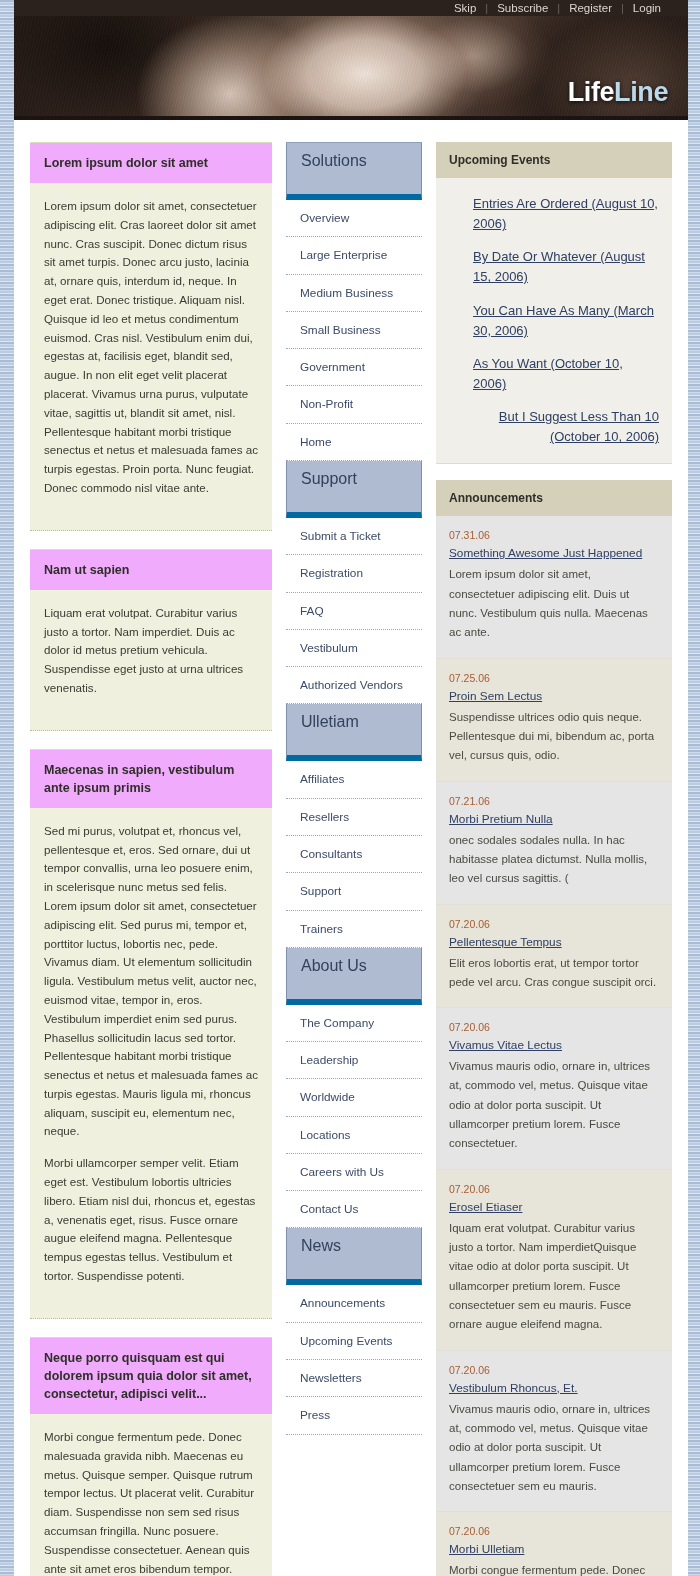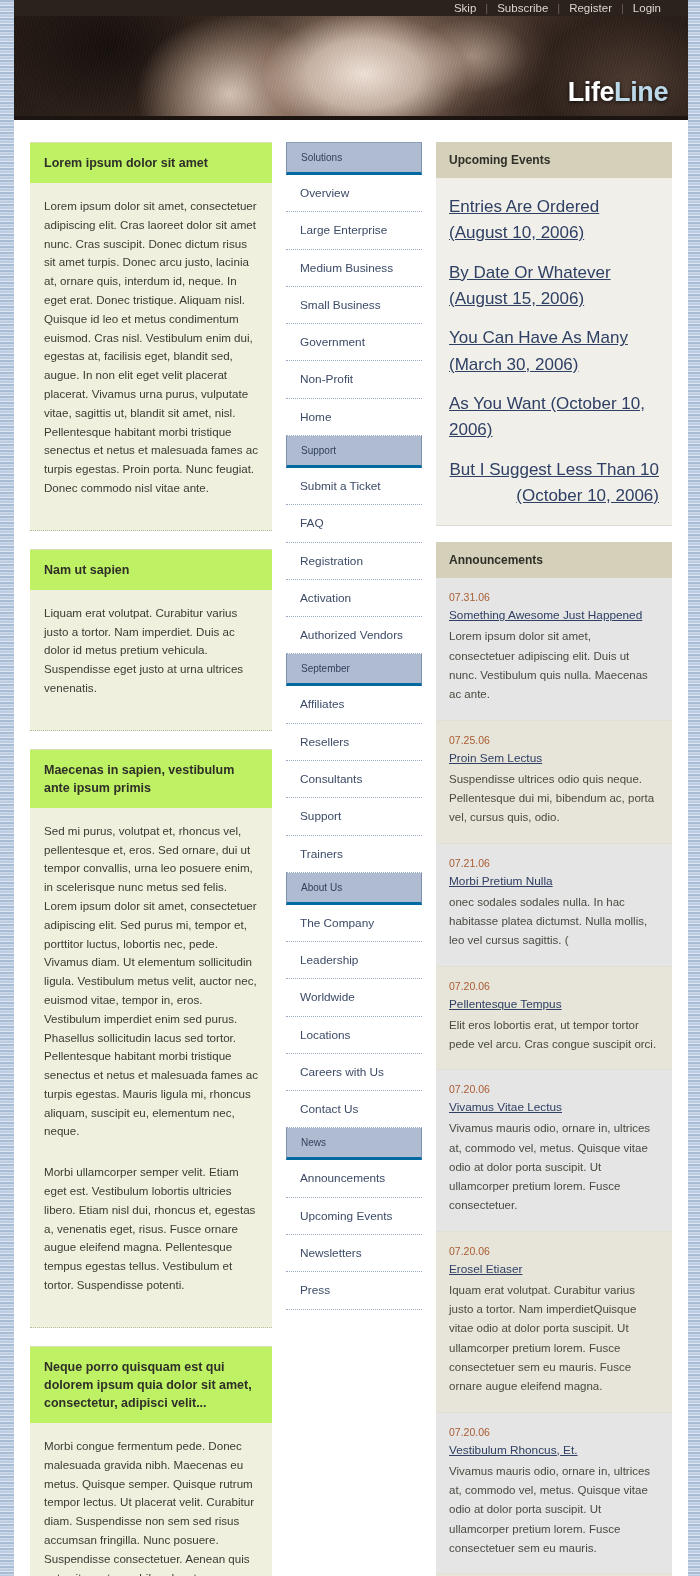--- a/index.html
+++ b/index.html
@@ -92,48 +92,48 @@
     padding: 22px 14px 0 16px;
     gap: 14px;
     background: #ffffff;
   }
 
   
   .col-left { width: 242px; flex: none; }
 
   .panel { margin-bottom: 18px; }
   .panel-head {
-    background: #bef264;
+    background: #f0abfc;
     border-top: 1px solid #dcdeba;
     padding: 11px 13px 11px 14px;
     font-size: 12.5px;
     font-weight: bold;
     color: #2f2f28;
     line-height: 1.45;
   }
   .panel-body {
     background: #eff0dd;
     border-bottom: 1px dotted #b9bb9a;
     padding: 14px 14px 32px 14px;
     font-size: 11.6px;
     line-height: 1.62;
     color: #3b3b33;
   }
-  .panel-body p + p { margin-top: 22px; }
+  .panel-body p + p { margin-top: 13px; }
 
   
   .col-nav { width: 136px; flex: none; }
   .navmenu { border-top: 1px solid #8d9ebc; }
   .nav-head {
     background: #aebbd1;
     border-left: 1px solid #7e90b0;
     border-right: 1px solid #7e90b0;
-    border-bottom: 3px solid #0369a1;
-    padding: 9px 0 9px 14px;
-    font-size: 10px;
+    border-bottom: 6px solid #0369a1;
+    padding: 9px 0 24px 14px;
+    font-size: 16px;
     color: #34415c;
     cursor: pointer;
   }
   .nav-item {
     background: #ffffff;
     border-bottom: 1px dotted #9aa9c2;
     padding: 9px 10px 9px 14px;
     font-size: 11.8px;
     color: #3b4a67;
     cursor: pointer;
@@ -151,26 +151,27 @@
     font-weight: bold;
     color: #2f2f28;
   }
   .events {
     background: #f0efe9;
     border-bottom: 1px solid #dedcd1;
     padding: 16px 13px 16px 13px;
   }
   .events a {
     display: block;
-    font-size: 17px;
+    font-size: 13px;
     color: #2f4064;
     text-decoration: underline;
     line-height: 1.55;
     margin-bottom: 13px;
     cursor: pointer;
+    margin-left: 24px;
   }
   .events a:last-child { margin-bottom: 0; text-align: right; }
 
   .ann-list { border-bottom: 1px solid #dedcd1; }
   .ann {
     padding: 13px 13px 15px 13px;
     border-bottom: 1px solid #e2e0d6;
   }
   .ann.odd  { background: #e5e5e5; }
   .ann.even { background: #e7e4d9; }
@@ -251,25 +252,25 @@
           <div class="nav-head">Solutions</div>
           <div class="nav-item">Overview</div>
           <div class="nav-item">Large Enterprise</div>
           <div class="nav-item">Medium Business</div>
           <div class="nav-item">Small Business</div>
           <div class="nav-item">Government</div>
           <div class="nav-item">Non-Profit</div>
           <div class="nav-item">Home</div>
           <div class="nav-head">Support</div>
           <div class="nav-item">Submit a Ticket</div>
+          <div class="nav-item">Registration</div>
           <div class="nav-item">FAQ</div>
-          <div class="nav-item">Registration</div>
-          <div class="nav-item">Activation</div>
+          <div class="nav-item">Vestibulum</div>
           <div class="nav-item">Authorized Vendors</div>
-          <div class="nav-head">September</div>
+          <div class="nav-head">Ulletiam</div>
           <div class="nav-item">Affiliates</div>
           <div class="nav-item">Resellers</div>
           <div class="nav-item">Consultants</div>
           <div class="nav-item">Support</div>
           <div class="nav-item">Trainers</div>
           <div class="nav-head">About Us</div>
           <div class="nav-item">The Company</div>
           <div class="nav-item">Leadership</div>
           <div class="nav-item">Worldwide</div>
           <div class="nav-item">Locations</div>

